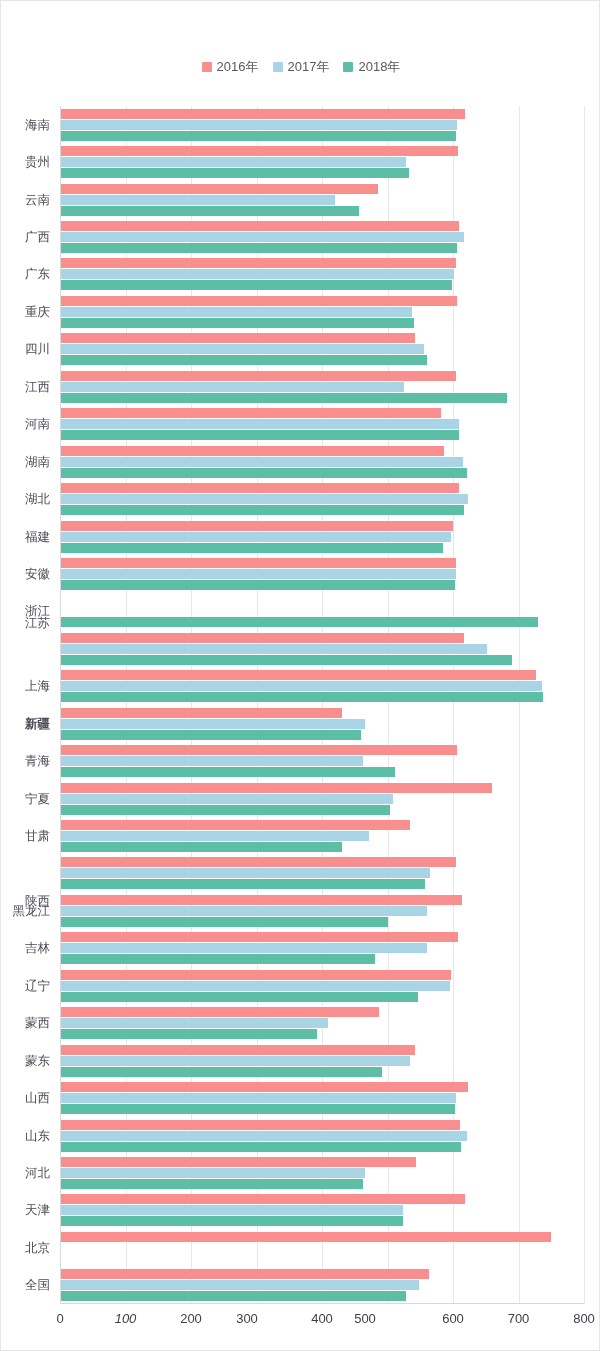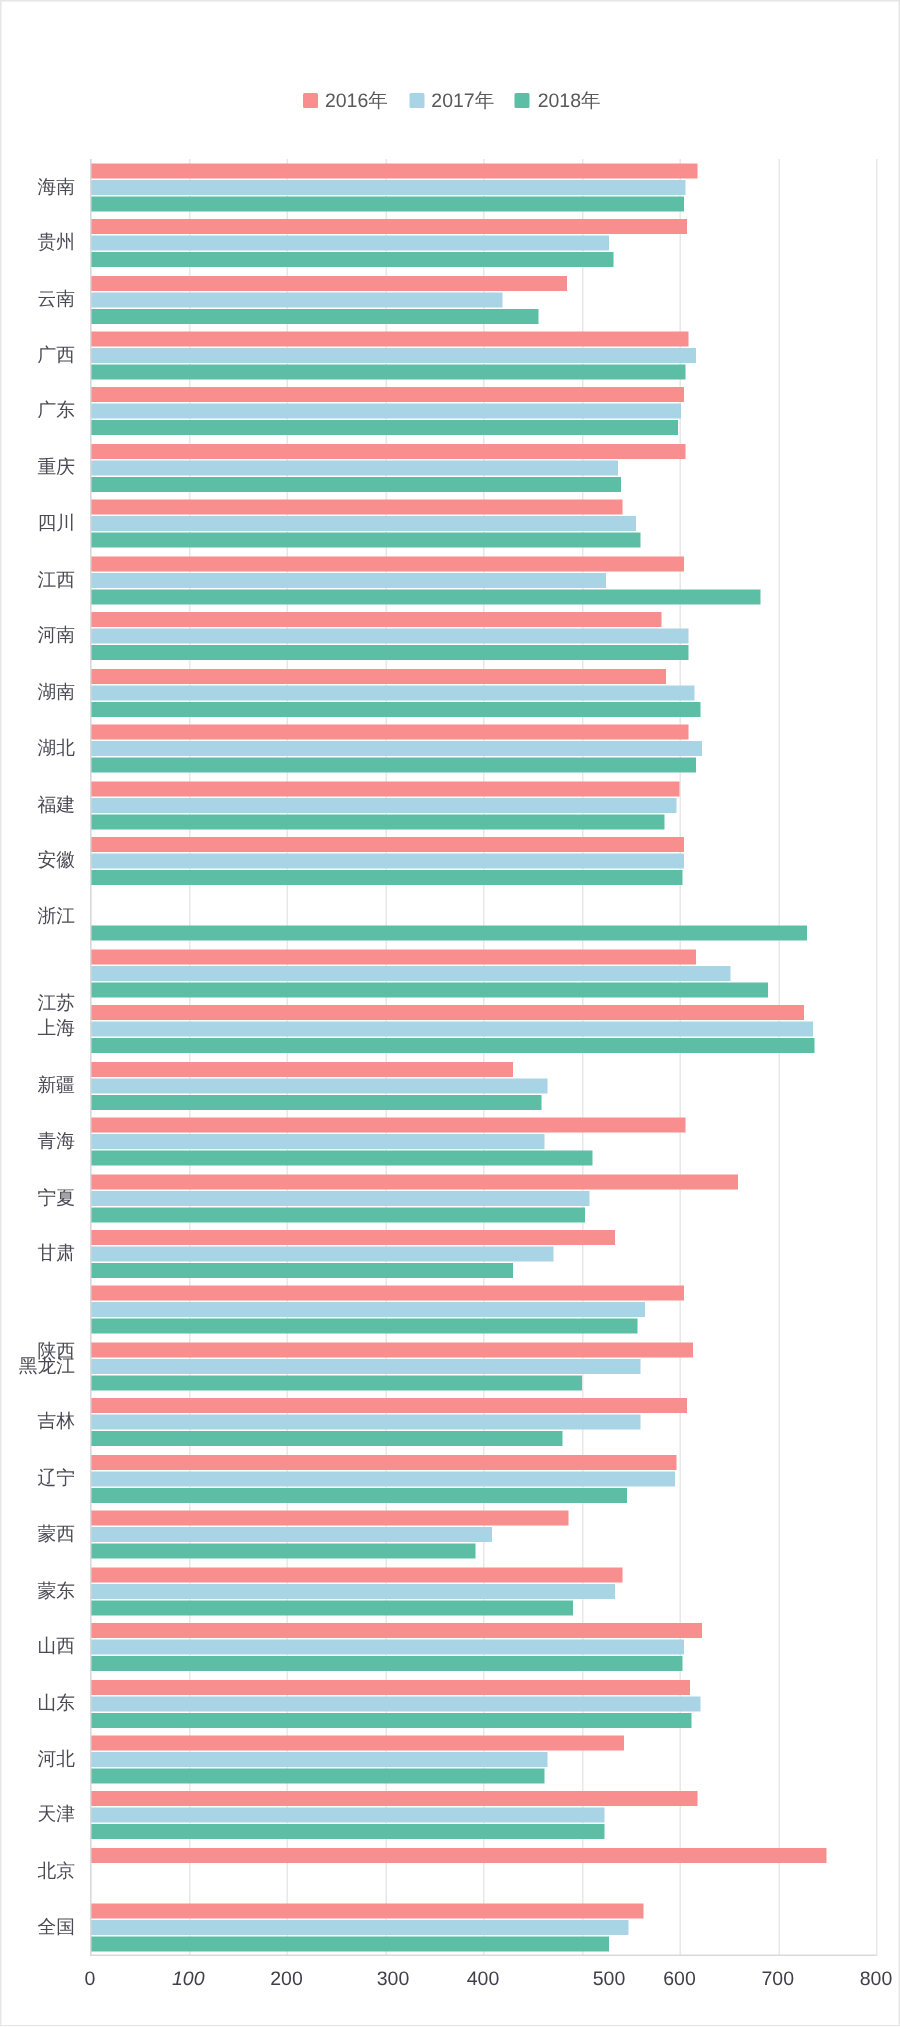--- a/index.html
+++ b/index.html
@@ -121,23 +121,23 @@
       <div class="ylabel" style="top: 168.469px;">广东</div>
       <div class="ylabel" style="top: 205.906px;">重庆</div>
       <div class="ylabel" style="top: 243.344px;">四川</div>
       <div class="ylabel" style="top: 280.781px;">江西</div>
       <div class="ylabel" style="top: 318.219px;">河南</div>
       <div class="ylabel" style="top: 355.656px;">湖南</div>
       <div class="ylabel" style="top: 393.094px;">湖北</div>
       <div class="ylabel" style="top: 430.531px;">福建</div>
       <div class="ylabel" style="top: 467.969px;">安徽</div>
       <div class="ylabel" style="top: 505.406px;">浙江</div>
-      <div class="ylabel" style="top: 563px;">江苏</div>
+      <div class="ylabel" style="top: 517px;">江苏</div>
       <div class="ylabel" style="top: 580.281px;">上海</div>
-      <div class="ylabel" style="top: 617.719px;">新疆</div>
+      <div class="ylabel" style="top: 617.719px; font-weight: bold;">新疆</div>
       <div class="ylabel" style="top: 655.156px;">青海</div>
       <div class="ylabel" style="top: 692.594px;">宁夏</div>
       <div class="ylabel" style="top: 730.031px;">甘肃</div>
       <div class="ylabel" style="top: 795px;">陕西</div>
       <div class="ylabel" style="top: 804.906px;">黑龙江</div>
       <div class="ylabel" style="top: 842.344px;">吉林</div>
       <div class="ylabel" style="top: 879.781px;">辽宁</div>
       <div class="ylabel" style="top: 917.219px;">蒙西</div>
       <div class="ylabel" style="top: 954.656px;">蒙东</div>
       <div class="ylabel" style="top: 992.094px;">山西</div>
@@ -323,22 +323,22 @@
         </div>
       </div>
     <div class="axis-left"></div>
     <div class="axis-bottom"></div>
   </div>
 
   <div class="xlabels" id="xlabels">
       <div class="xlabel" style="left: 59px;">0</div>
       <div class="xlabel" style="left: 124.5px; font-style: italic;">100</div>
       <div class="xlabel" style="left: 190px;">200</div>
-      <div class="xlabel" style="left: 261px;">300</div>
+      <div class="xlabel" style="left: 246px;">300</div>
       <div class="xlabel" style="left: 321px;">400</div>
-      <div class="xlabel" style="left: 405px; text-align: right;">500</div>
+      <div class="xlabel" style="left: 364px; text-align: right;">500</div>
       <div class="xlabel" style="left: 452px;">600</div>
       <div class="xlabel" style="left: 517.5px;">700</div>
       <div class="xlabel" style="left: 583px;">800</div>
     </div>
 
 
 </div>
 
 </body></html>

